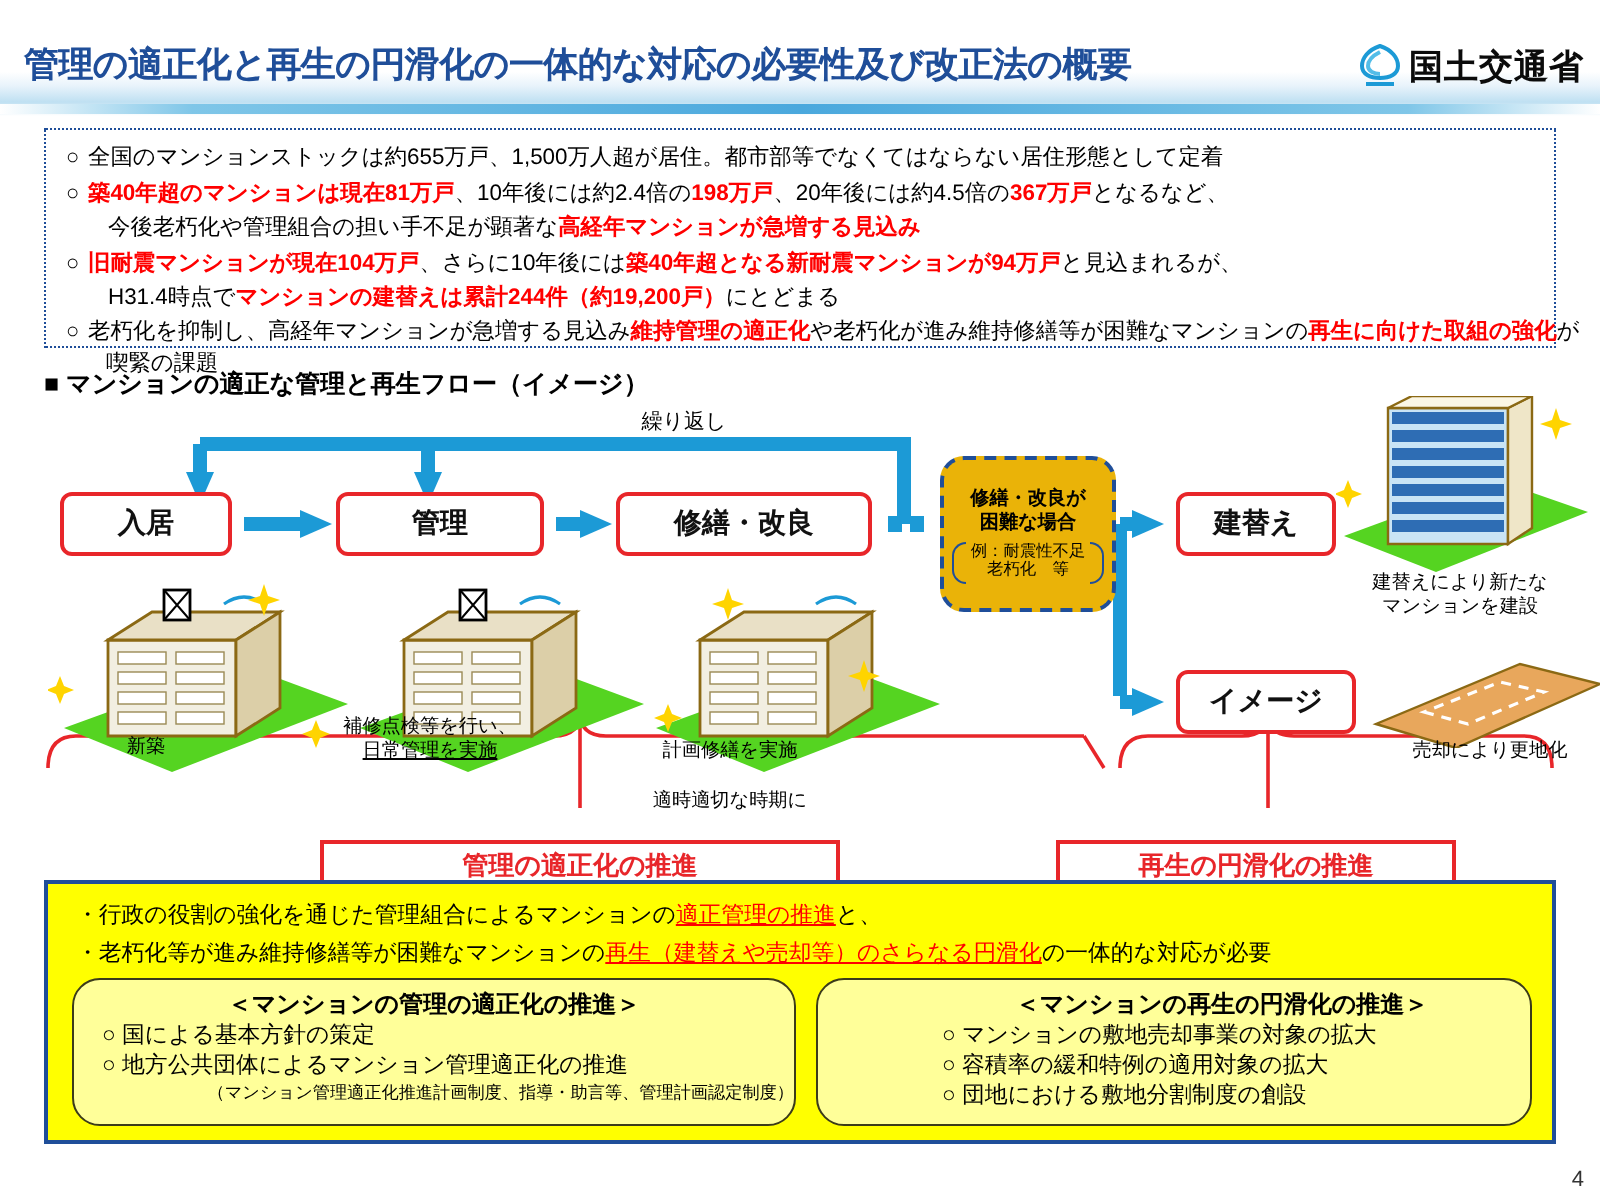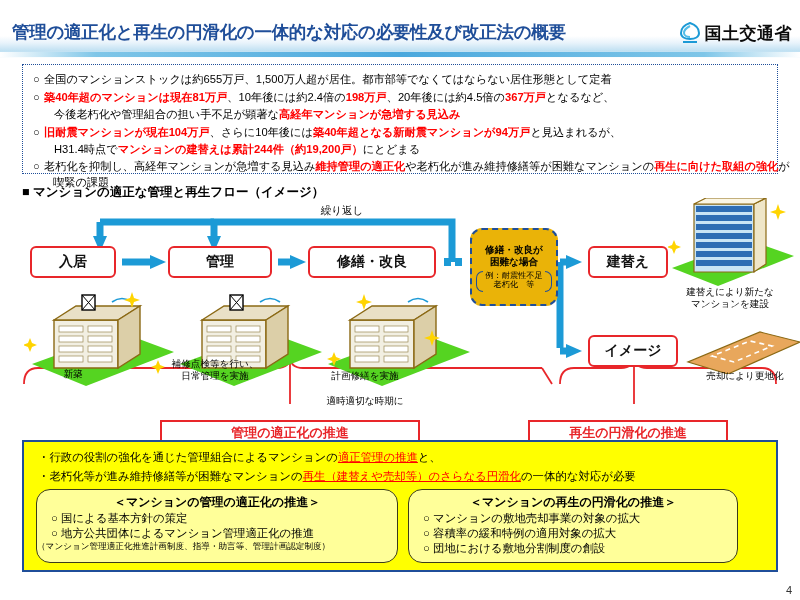--- a/index.html
+++ b/index.html
@@ -97,24 +97,24 @@
     background:#FFFF00; border:2px solid #1F4E99;
   }
   .sum-line { position:absolute; left:14px; font-size:11.4px; white-space:nowrap; color:#000; }
   .u-red { color:#FF0000; text-decoration:underline; }
 
   .subbox {
     position:absolute; top:47px; height:74px; background:#FFFF99;
     border:1.8px solid #3b3b1a; border-radius:14px;
   }
   #subbox-left  { left:12px;  width:362px; }
-  #subbox-right { left:384px; width:330px; }
+  #subbox-right { left:384px; width:358px;padding-left:48px; }
   .sb-title { text-align:center; font-size:12px; font-weight:bold; margin-top:4px; color:#000; white-space:nowrap; }
   .sb-item { font-size:11.4px; margin-left:14px; line-height:1.32; white-space:nowrap; color:#000; }
-  .sb-note { font-size:8.6px; text-align:left; margin-top:0px; white-space:nowrap; color:#000; }
+  .sb-note { font-size:8.6px; text-align:right; margin-top:0px; white-space:nowrap; color:#000; }
 
   #pagenum { position:absolute; right:8px; bottom:4px; font-size:11px; color:#333; }
 </style>
 </head>
 <body>
 
 <div id="header">
   <div id="title">管理の適正化と再生の円滑化の一体的な対応の必要性及び改正法の概要</div>
   <div id="ministry">
     <span id="mlit-mark">
@@ -274,21 +274,21 @@
       </g>
       <path d="M88 16 q10,-7 20,0" stroke="#1C9AD6" stroke-width="1.6" fill="none"></path>
       <polygon points="44,8 46,14 52,16 46,18 44,24 42,18 36,16 42,14" fill="#FFD400"></polygon>
       <polygon points="112,44 114,50 120,52 114,54 112,60 110,54 104,52 110,50" fill="#FFD400"></polygon>
       <polygon points="14,66 16,71 21,73 16,75 14,80 12,75 7,73 12,71" fill="#FFD400"></polygon>
     </g>
   </svg>
 
   <div class="caption" style="left:28px;  top:170px; width:90px;">新築</div>
   <div class="caption" style="left:140px; top:160px; width:150px;">補修点検等を行い、</div>
-  <div class="caption" style="left:140px; top:172px; width:150px;">日常管理を実施</div>
+  <div class="caption" style="left:140px; top:172px; width:150px;text-decoration:underline;">日常管理を実施</div>
   <div class="caption" style="left:290px; top:160px; width:150px;margin-top:37px;">適時適切な時期に</div>
   <div class="caption" style="left:290px; top:172px; width:150px;">計画修繕を実施</div>
 
   <svg width="130" height="90" style="position:absolute;left:668px;top:0px">
     <polygon points="4,70 50,88 126,58 80,42" fill="#55D421"></polygon>
     <polygon points="26,6 86,6 86,74 26,74" fill="#C9E4F5" stroke="#8B6914" stroke-width="1.2"></polygon>
     <g fill="#2E6DB4">
       <rect x="28" y="8" width="56" height="6"></rect>
         <rect x="28" y="17" width="56" height="6"></rect>
       <rect x="28" y="26" width="56" height="6"></rect>

